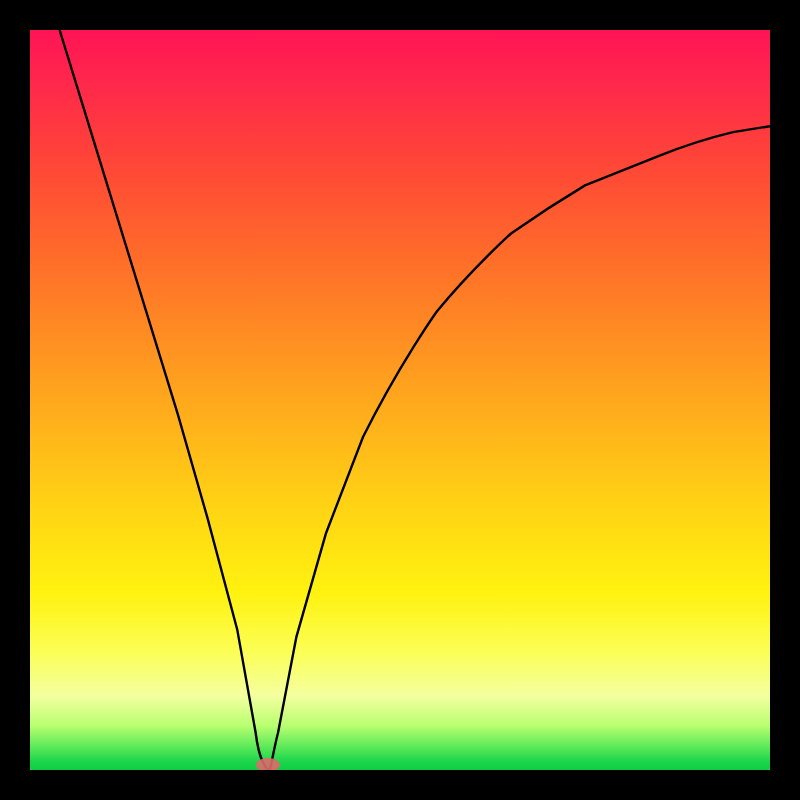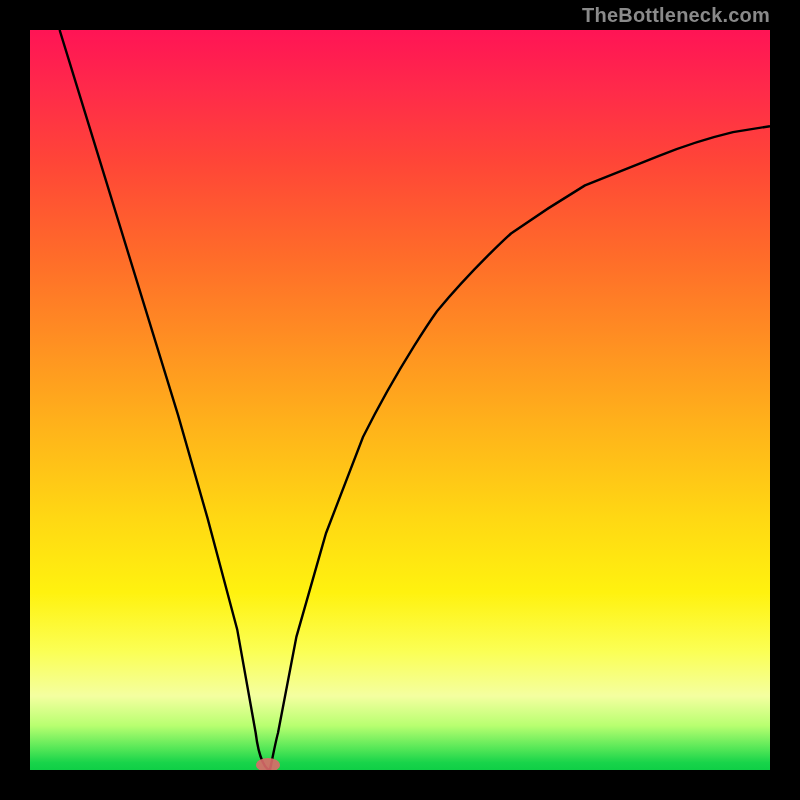--- a/index.html
+++ b/index.html
@@ -87,15 +87,14 @@
                C 518.0 177.6  555.0 155.4  555.0 155.4
                C 592.0 140.6  629.0 125.8  629.0 125.8
                C 666.0 111.0  703.0 102.1  703.0 102.1
                L 740.0 96.2" fill="none" stroke="#000000" stroke-width="2.4"></path>
 
       <ellipse cx="238" cy="735" rx="12" ry="7" fill="#dd6a6a" opacity="0.9"></ellipse>
     </svg>
 
   </div>
 
-  <div class="watermark">TheBottleneck.com</div>
 
 </div>
 
 </body></html>

